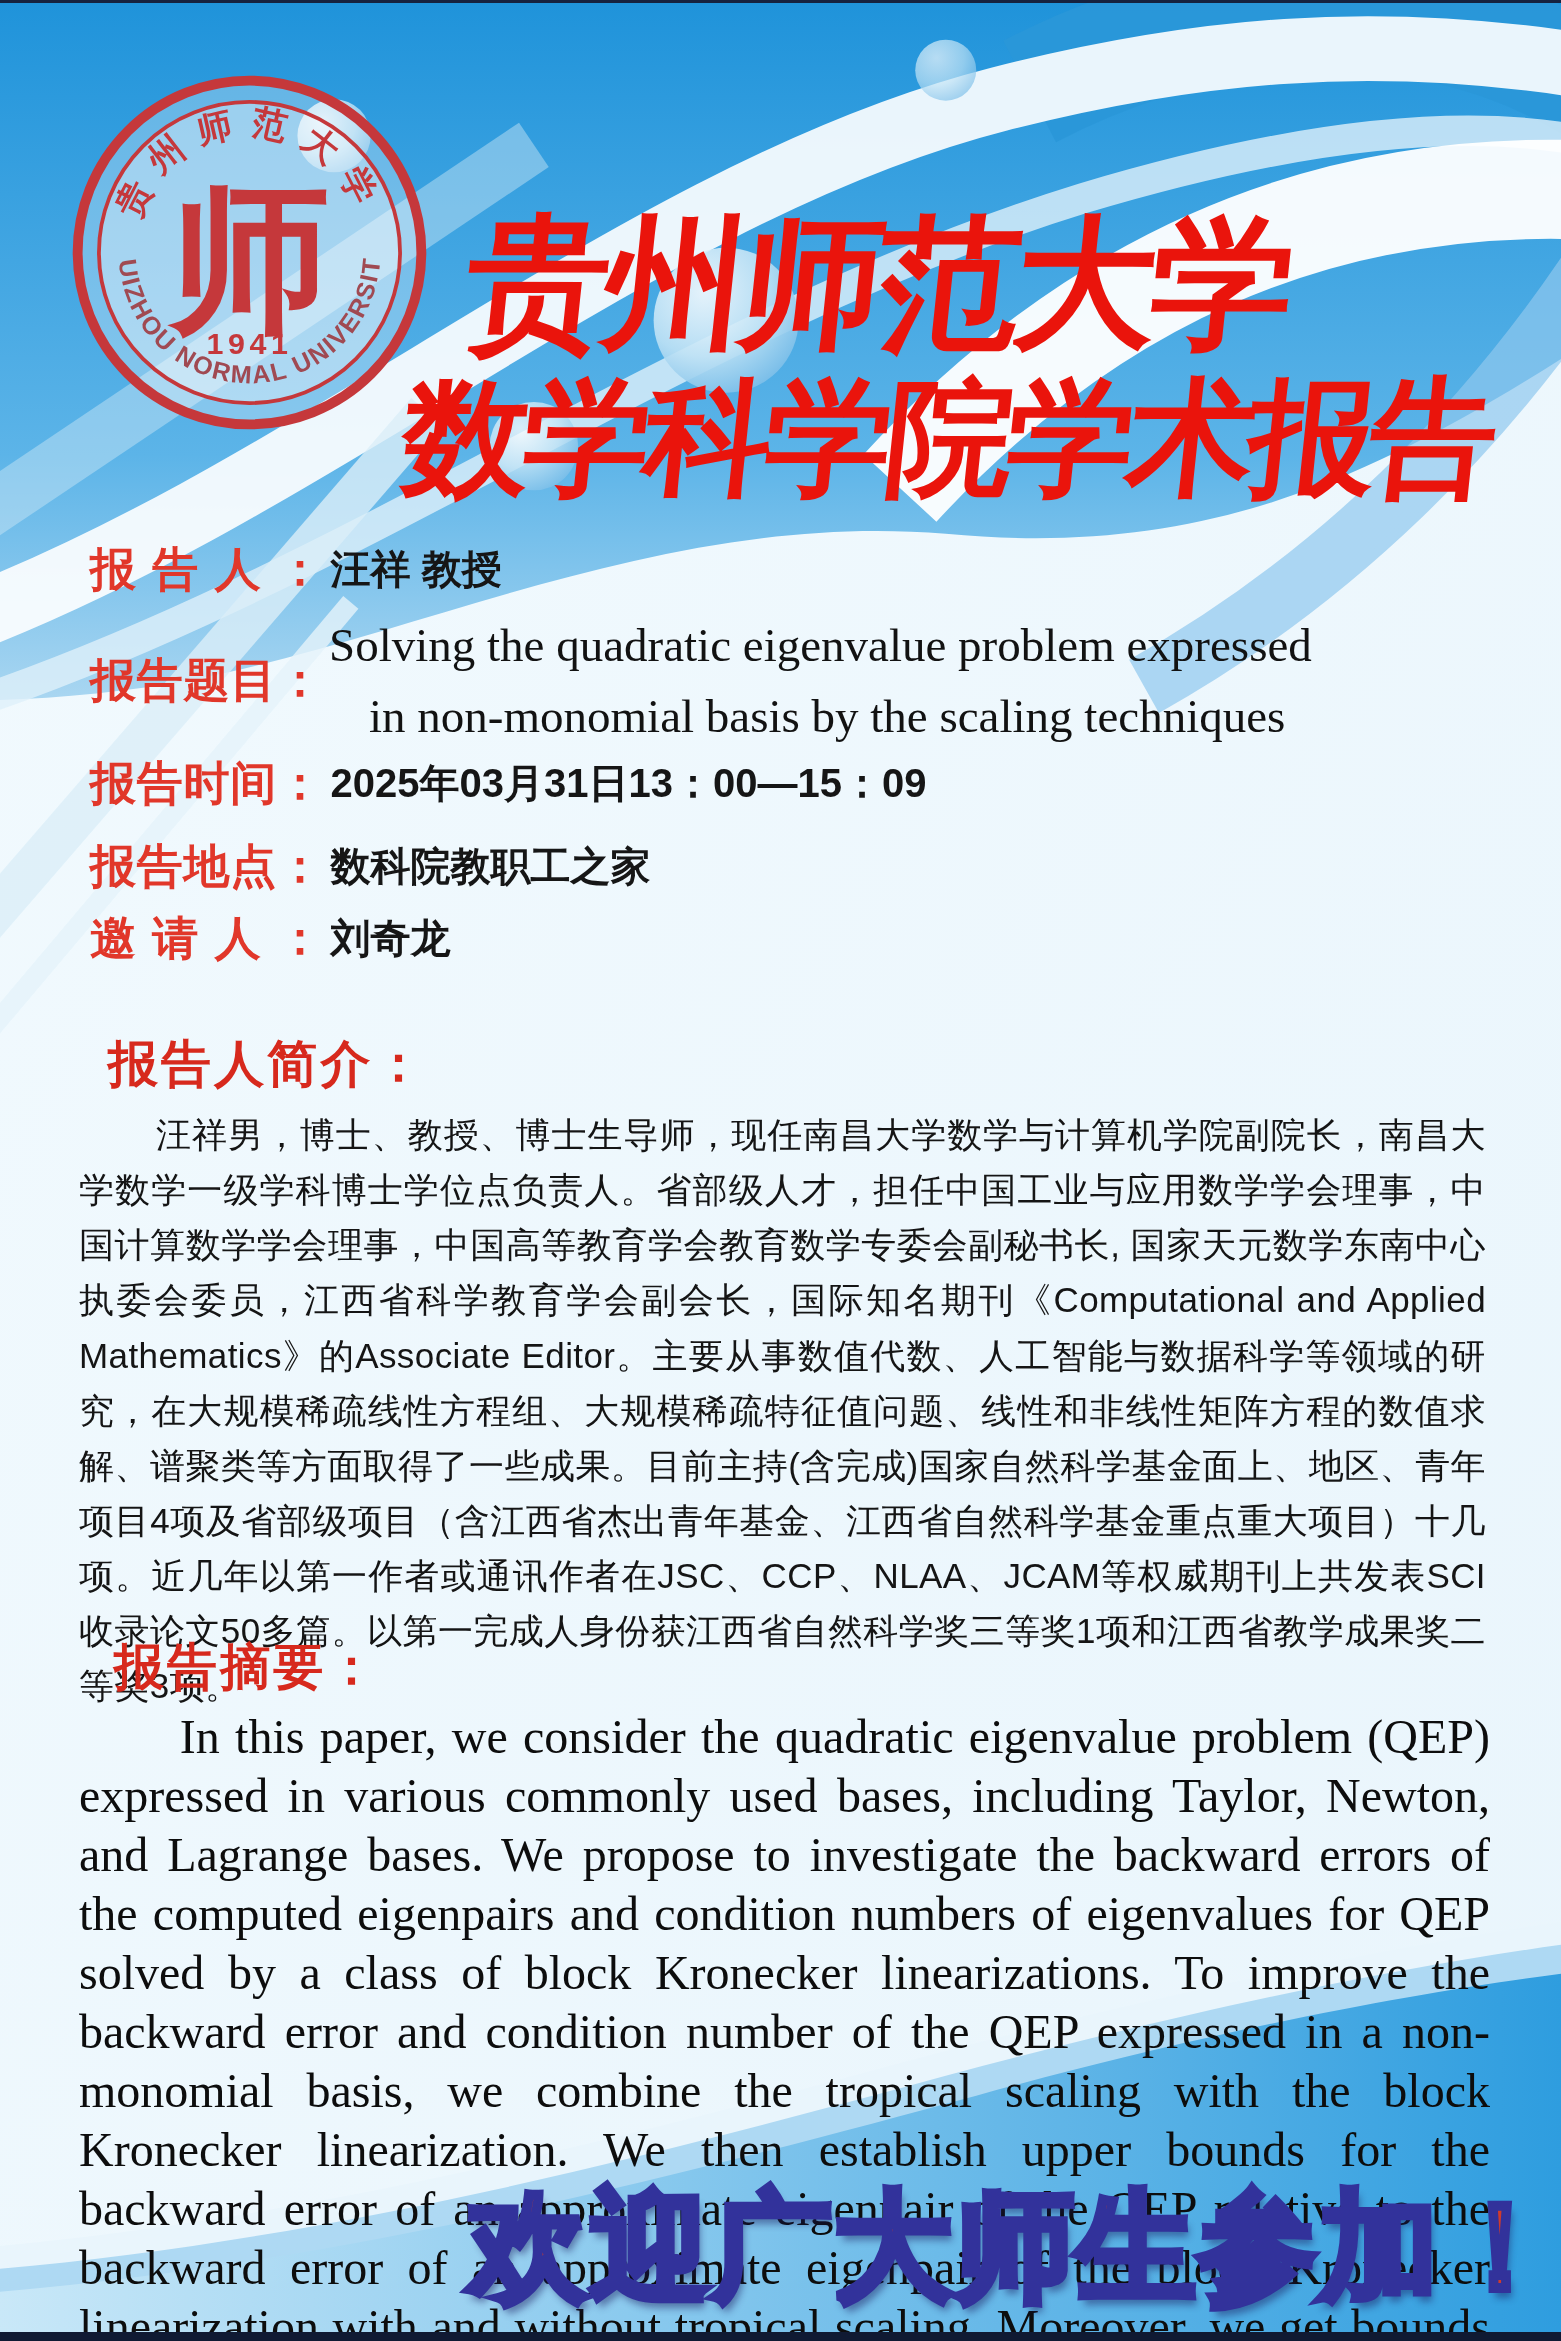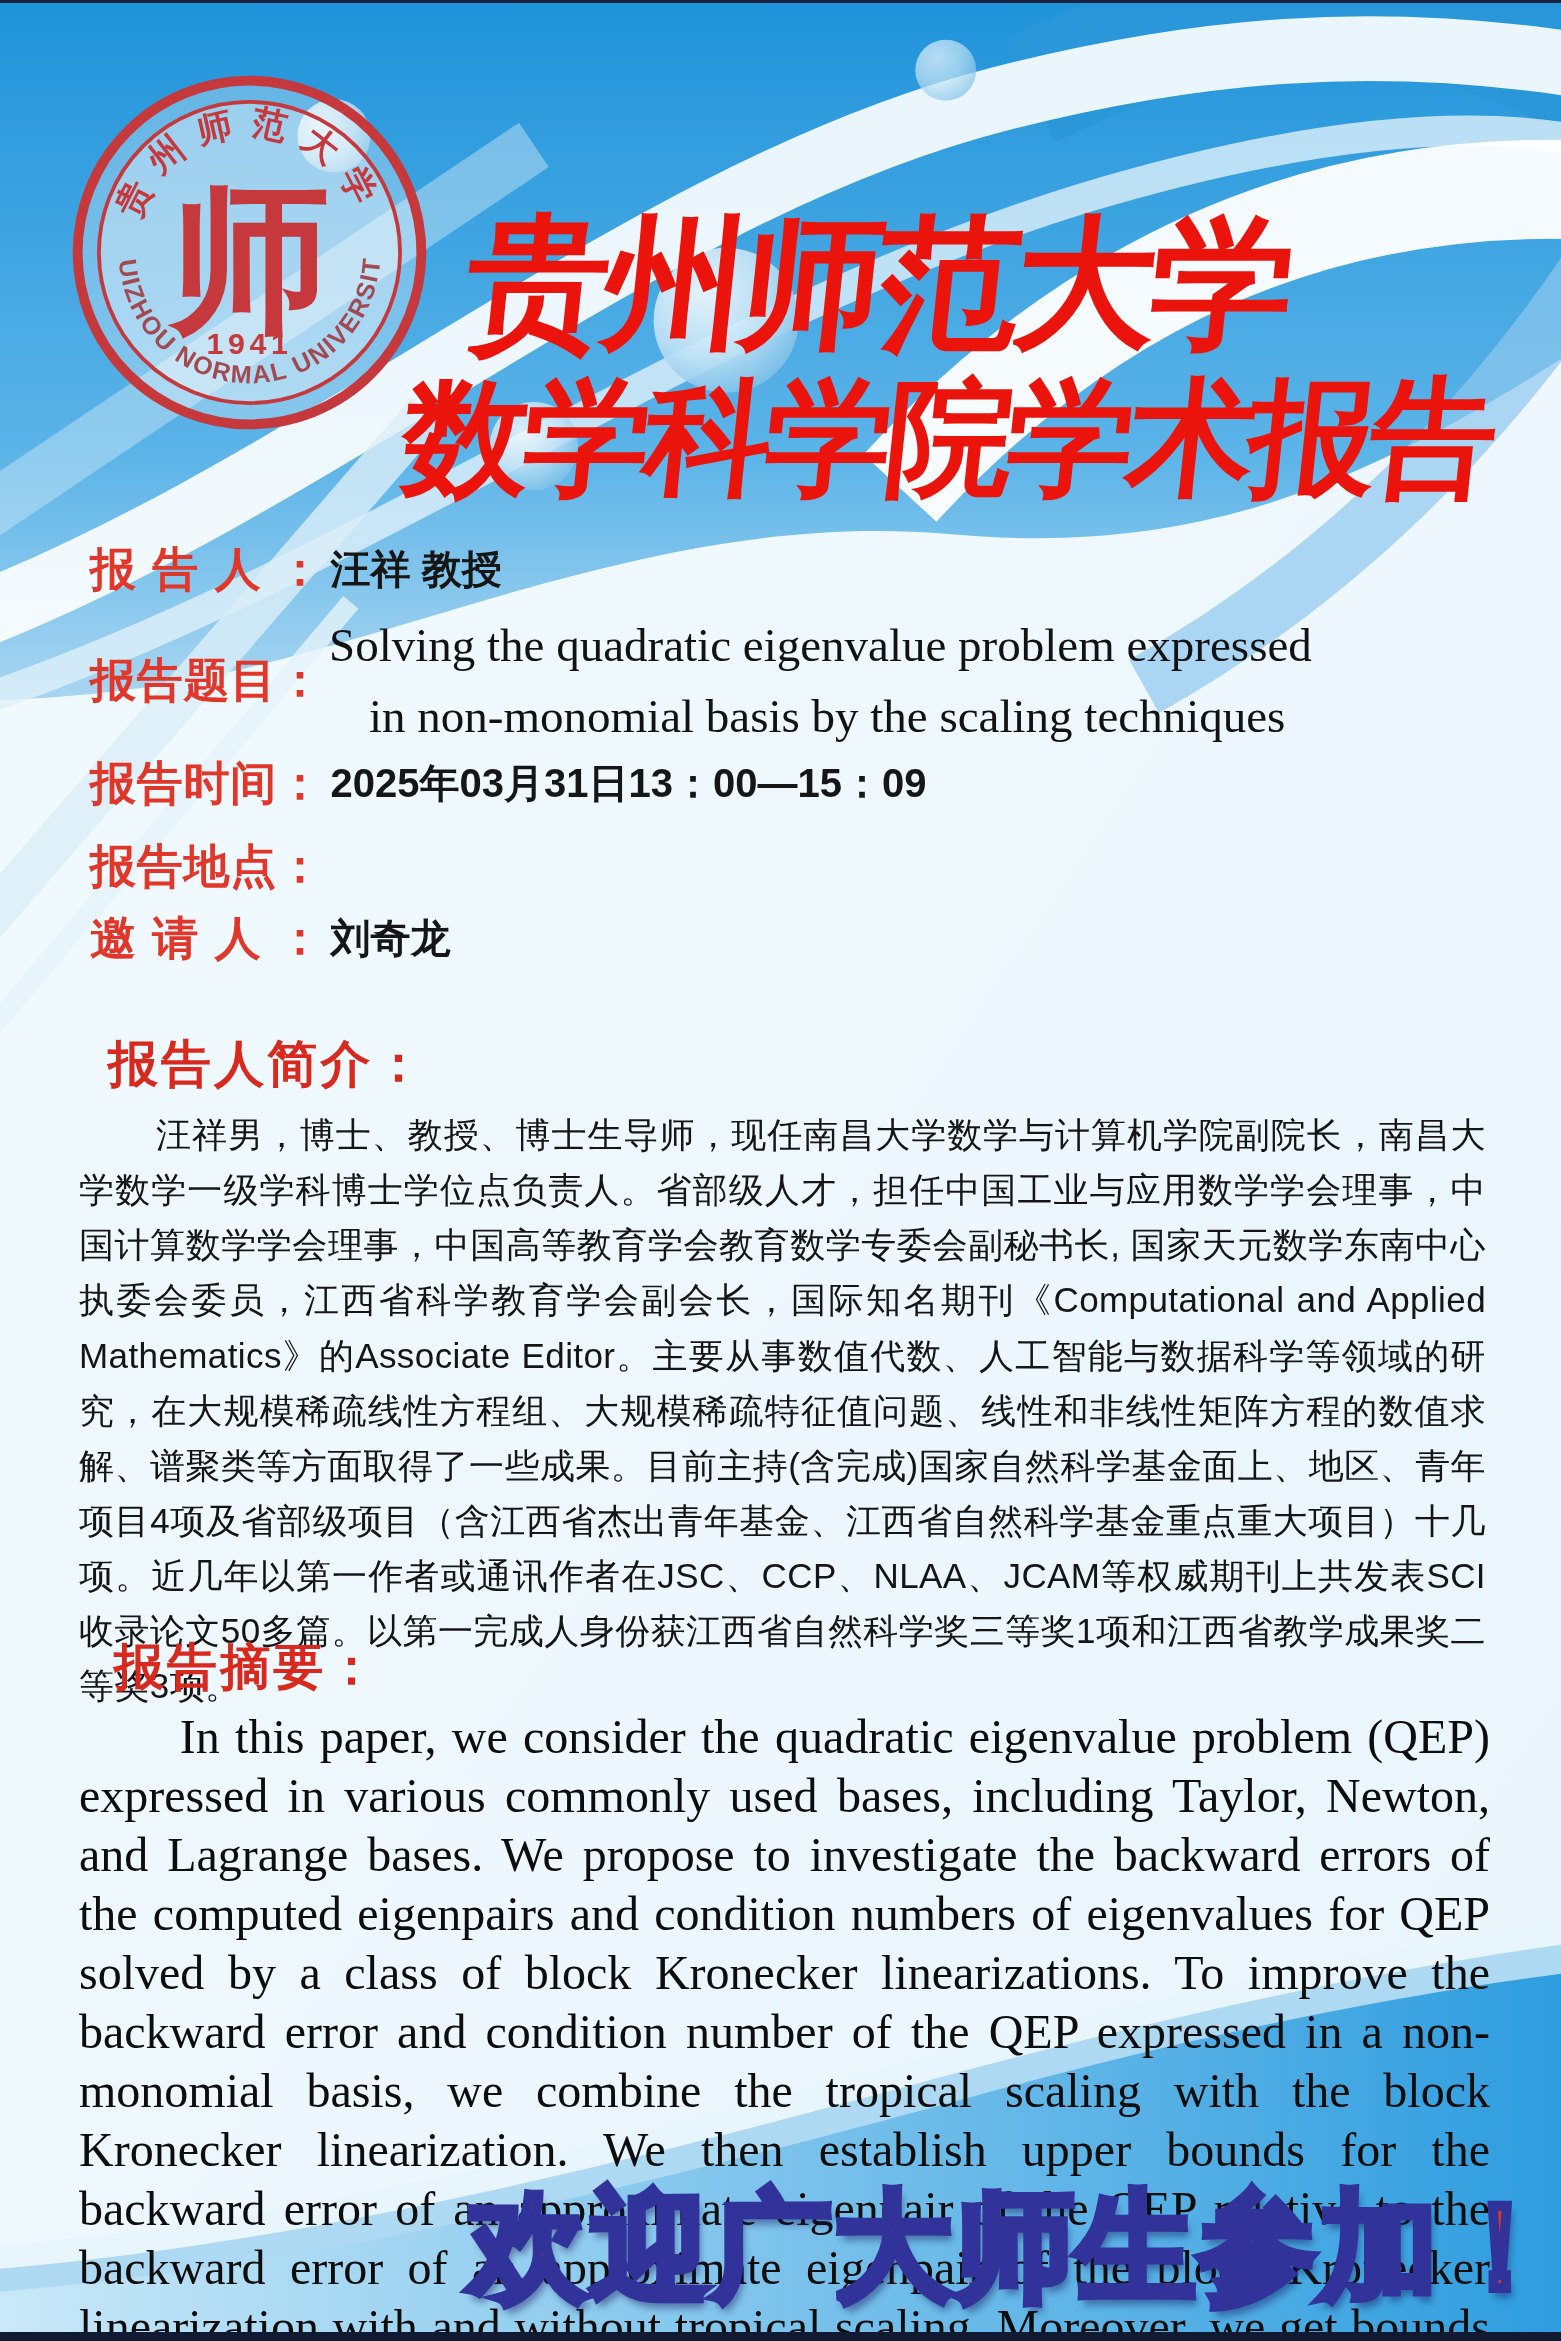--- a/index.html
+++ b/index.html
@@ -139,20 +139,21 @@
     </div>
   </div>
 
   <div class="info-row" style="top:757px">
     <span class="ilabel">报告时间：</span>
     <span class="ival">2025年03月31日13：00—15：09</span>
   </div>
 
   <div class="info-row" style="top:840px">
     <span class="ilabel">报告地点：</span>
+    <span class="ival">数科院教职工之家</span>
   </div>
 
   <div class="info-row" style="top:912px">
     <span class="ilabel">邀请人：</span>
     <span class="ival">刘奇龙</span>
   </div>
 
   <div class="sec-heading bio-heading">报告人简介：</div>
   <div class="bio-text">汪祥男，博士、教授、博士生导师，现任南昌大学数学与计算机学院副院长，南昌大学数学一级学科博士学位点负责人。省部级人才，担任中国工业与应用数学学会理事，中国计算数学学会理事，中国高等教育学会教育数学专委会副秘书长, 国家天元数学东南中心执委会委员，江西省科学教育学会副会长，国际知名期刊《Computational and Applied Mathematics》的Associate Editor。主要从事数值代数、人工智能与数据科学等领域的研究，在大规模稀疏线性方程组、大规模稀疏特征值问题、线性和非线性矩阵方程的数值求解、谱聚类等方面取得了一些成果。目前主持(含完成)国家自然科学基金面上、地区、青年项目4项及省部级项目（含江西省杰出青年基金、江西省自然科学基金重点重大项目）十几项。近几年以第一作者或通讯作者在JSC、CCP、NLAA、JCAM等权威期刊上共发表SCI收录论文50多篇。以第一完成人身份获江西省自然科学奖三等奖1项和江西省教学成果奖二等奖3项。</div>
 

